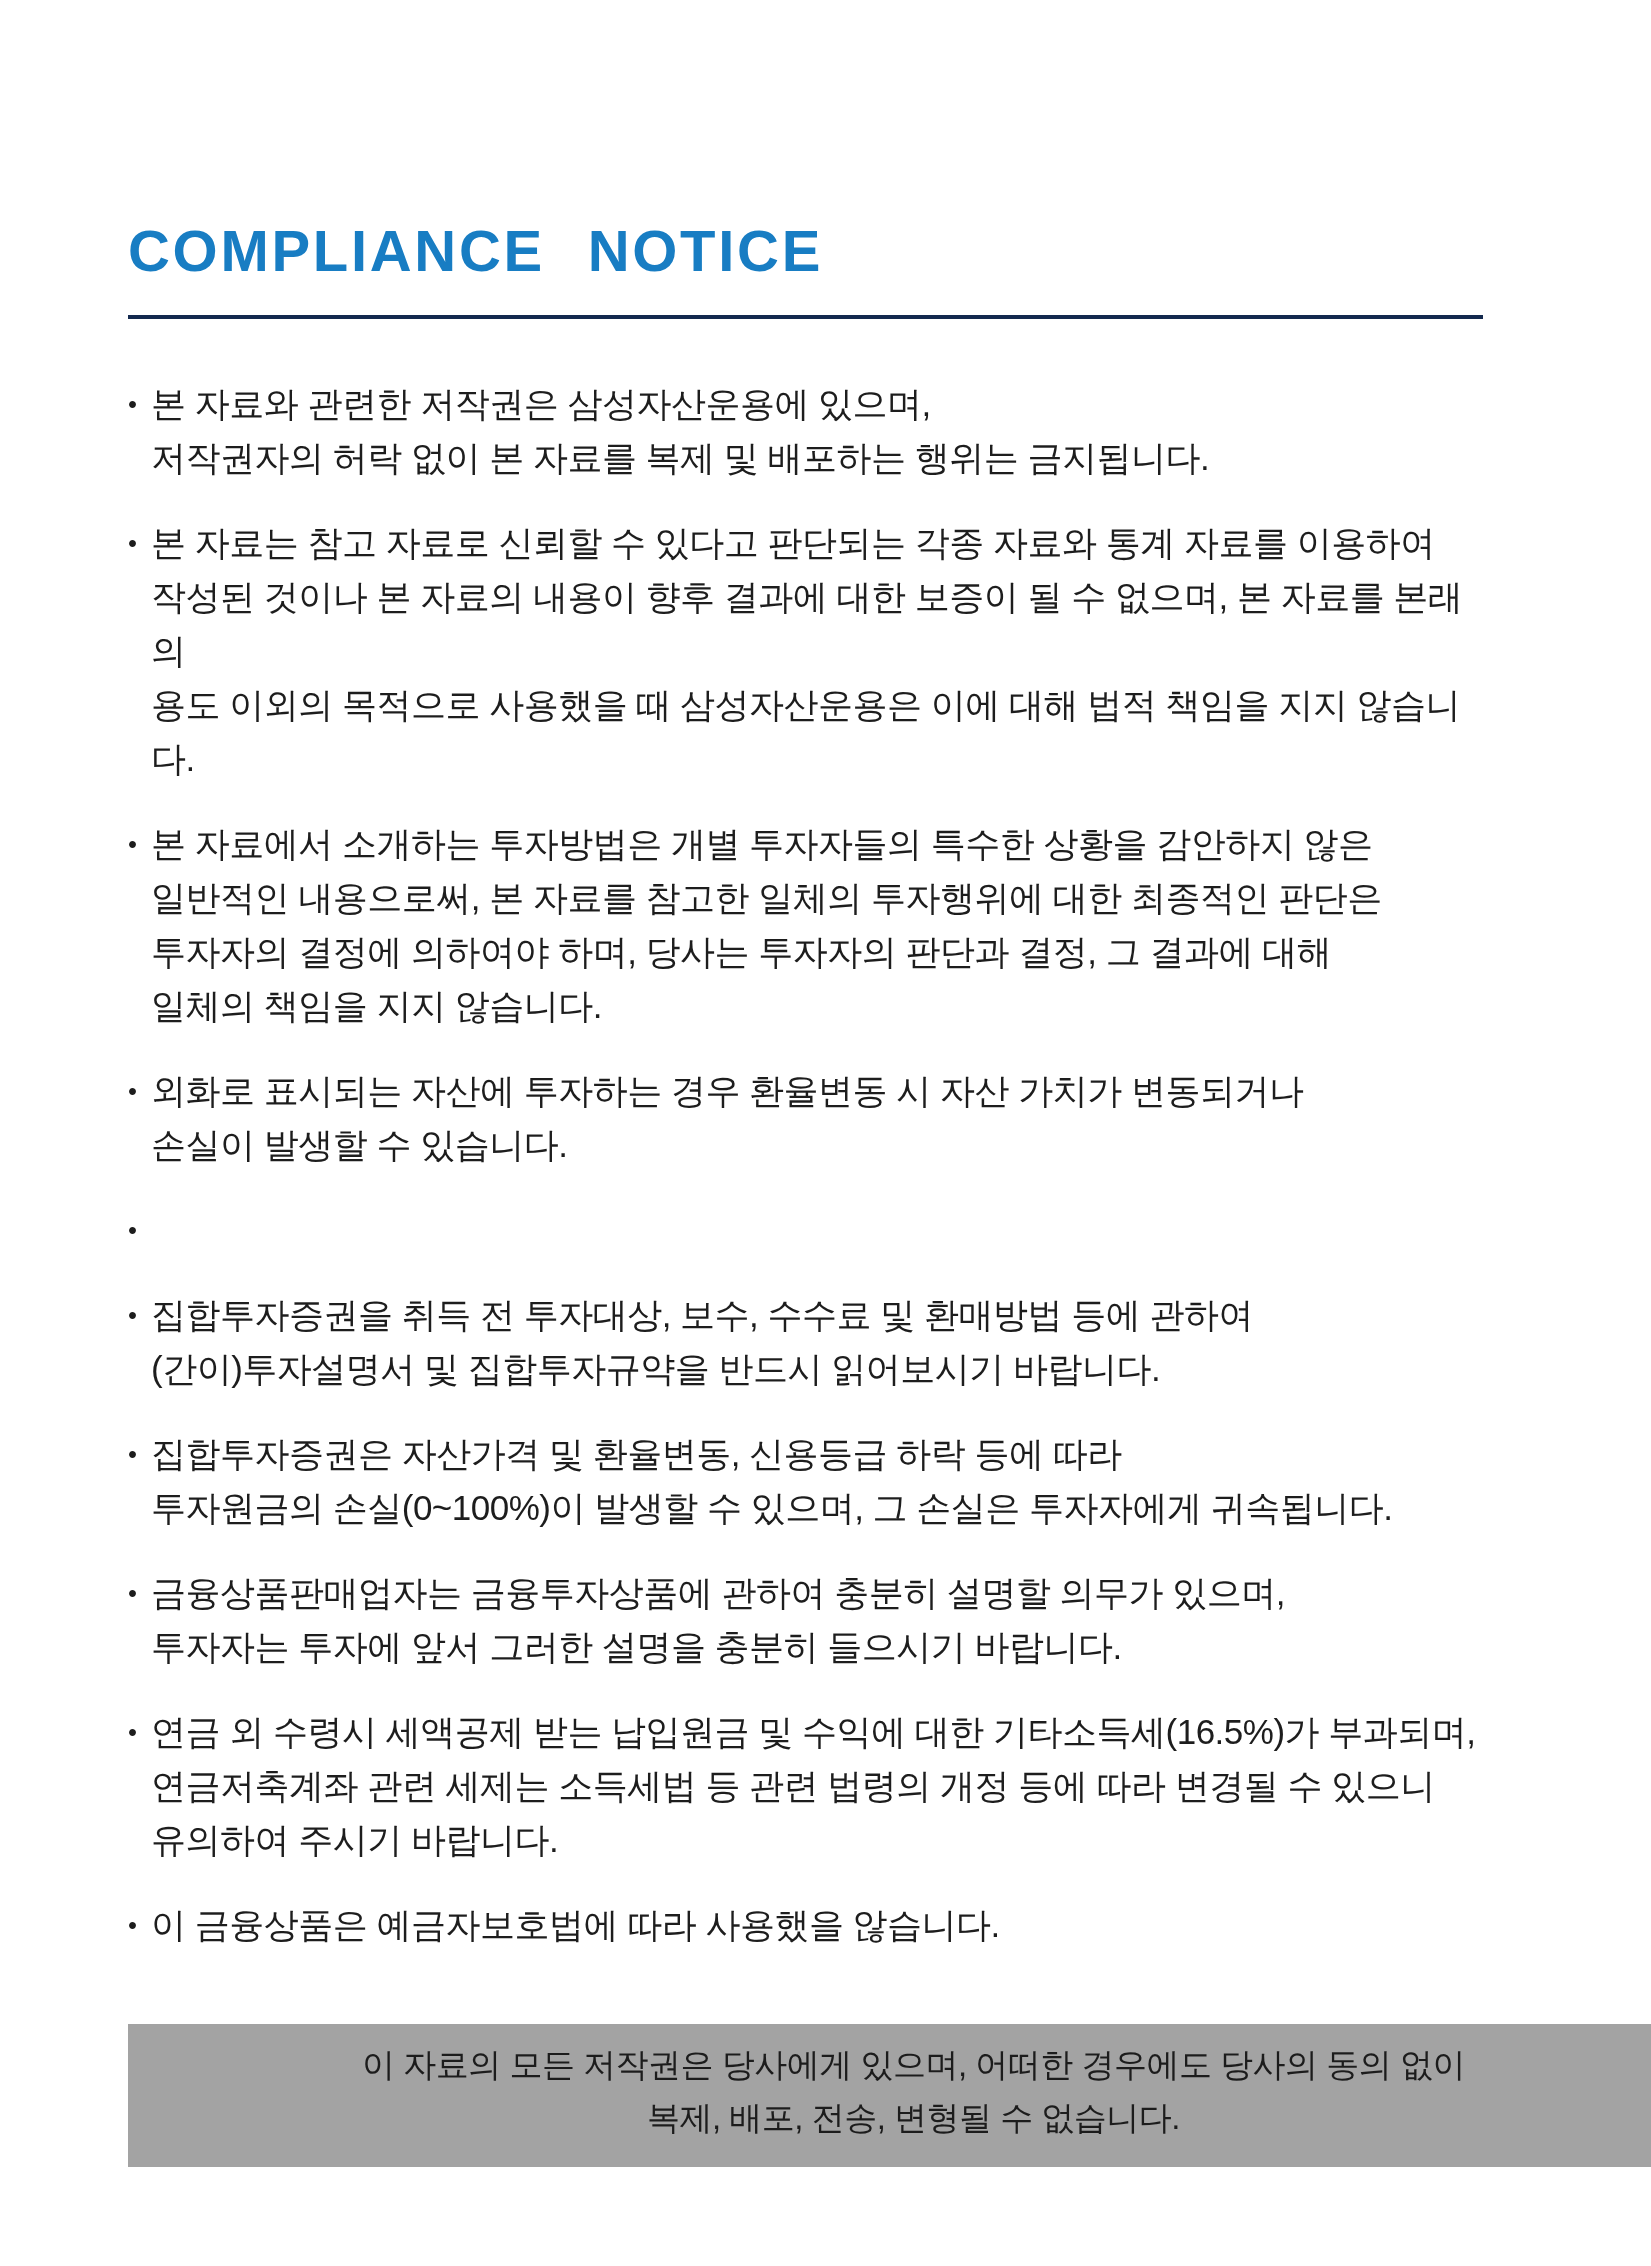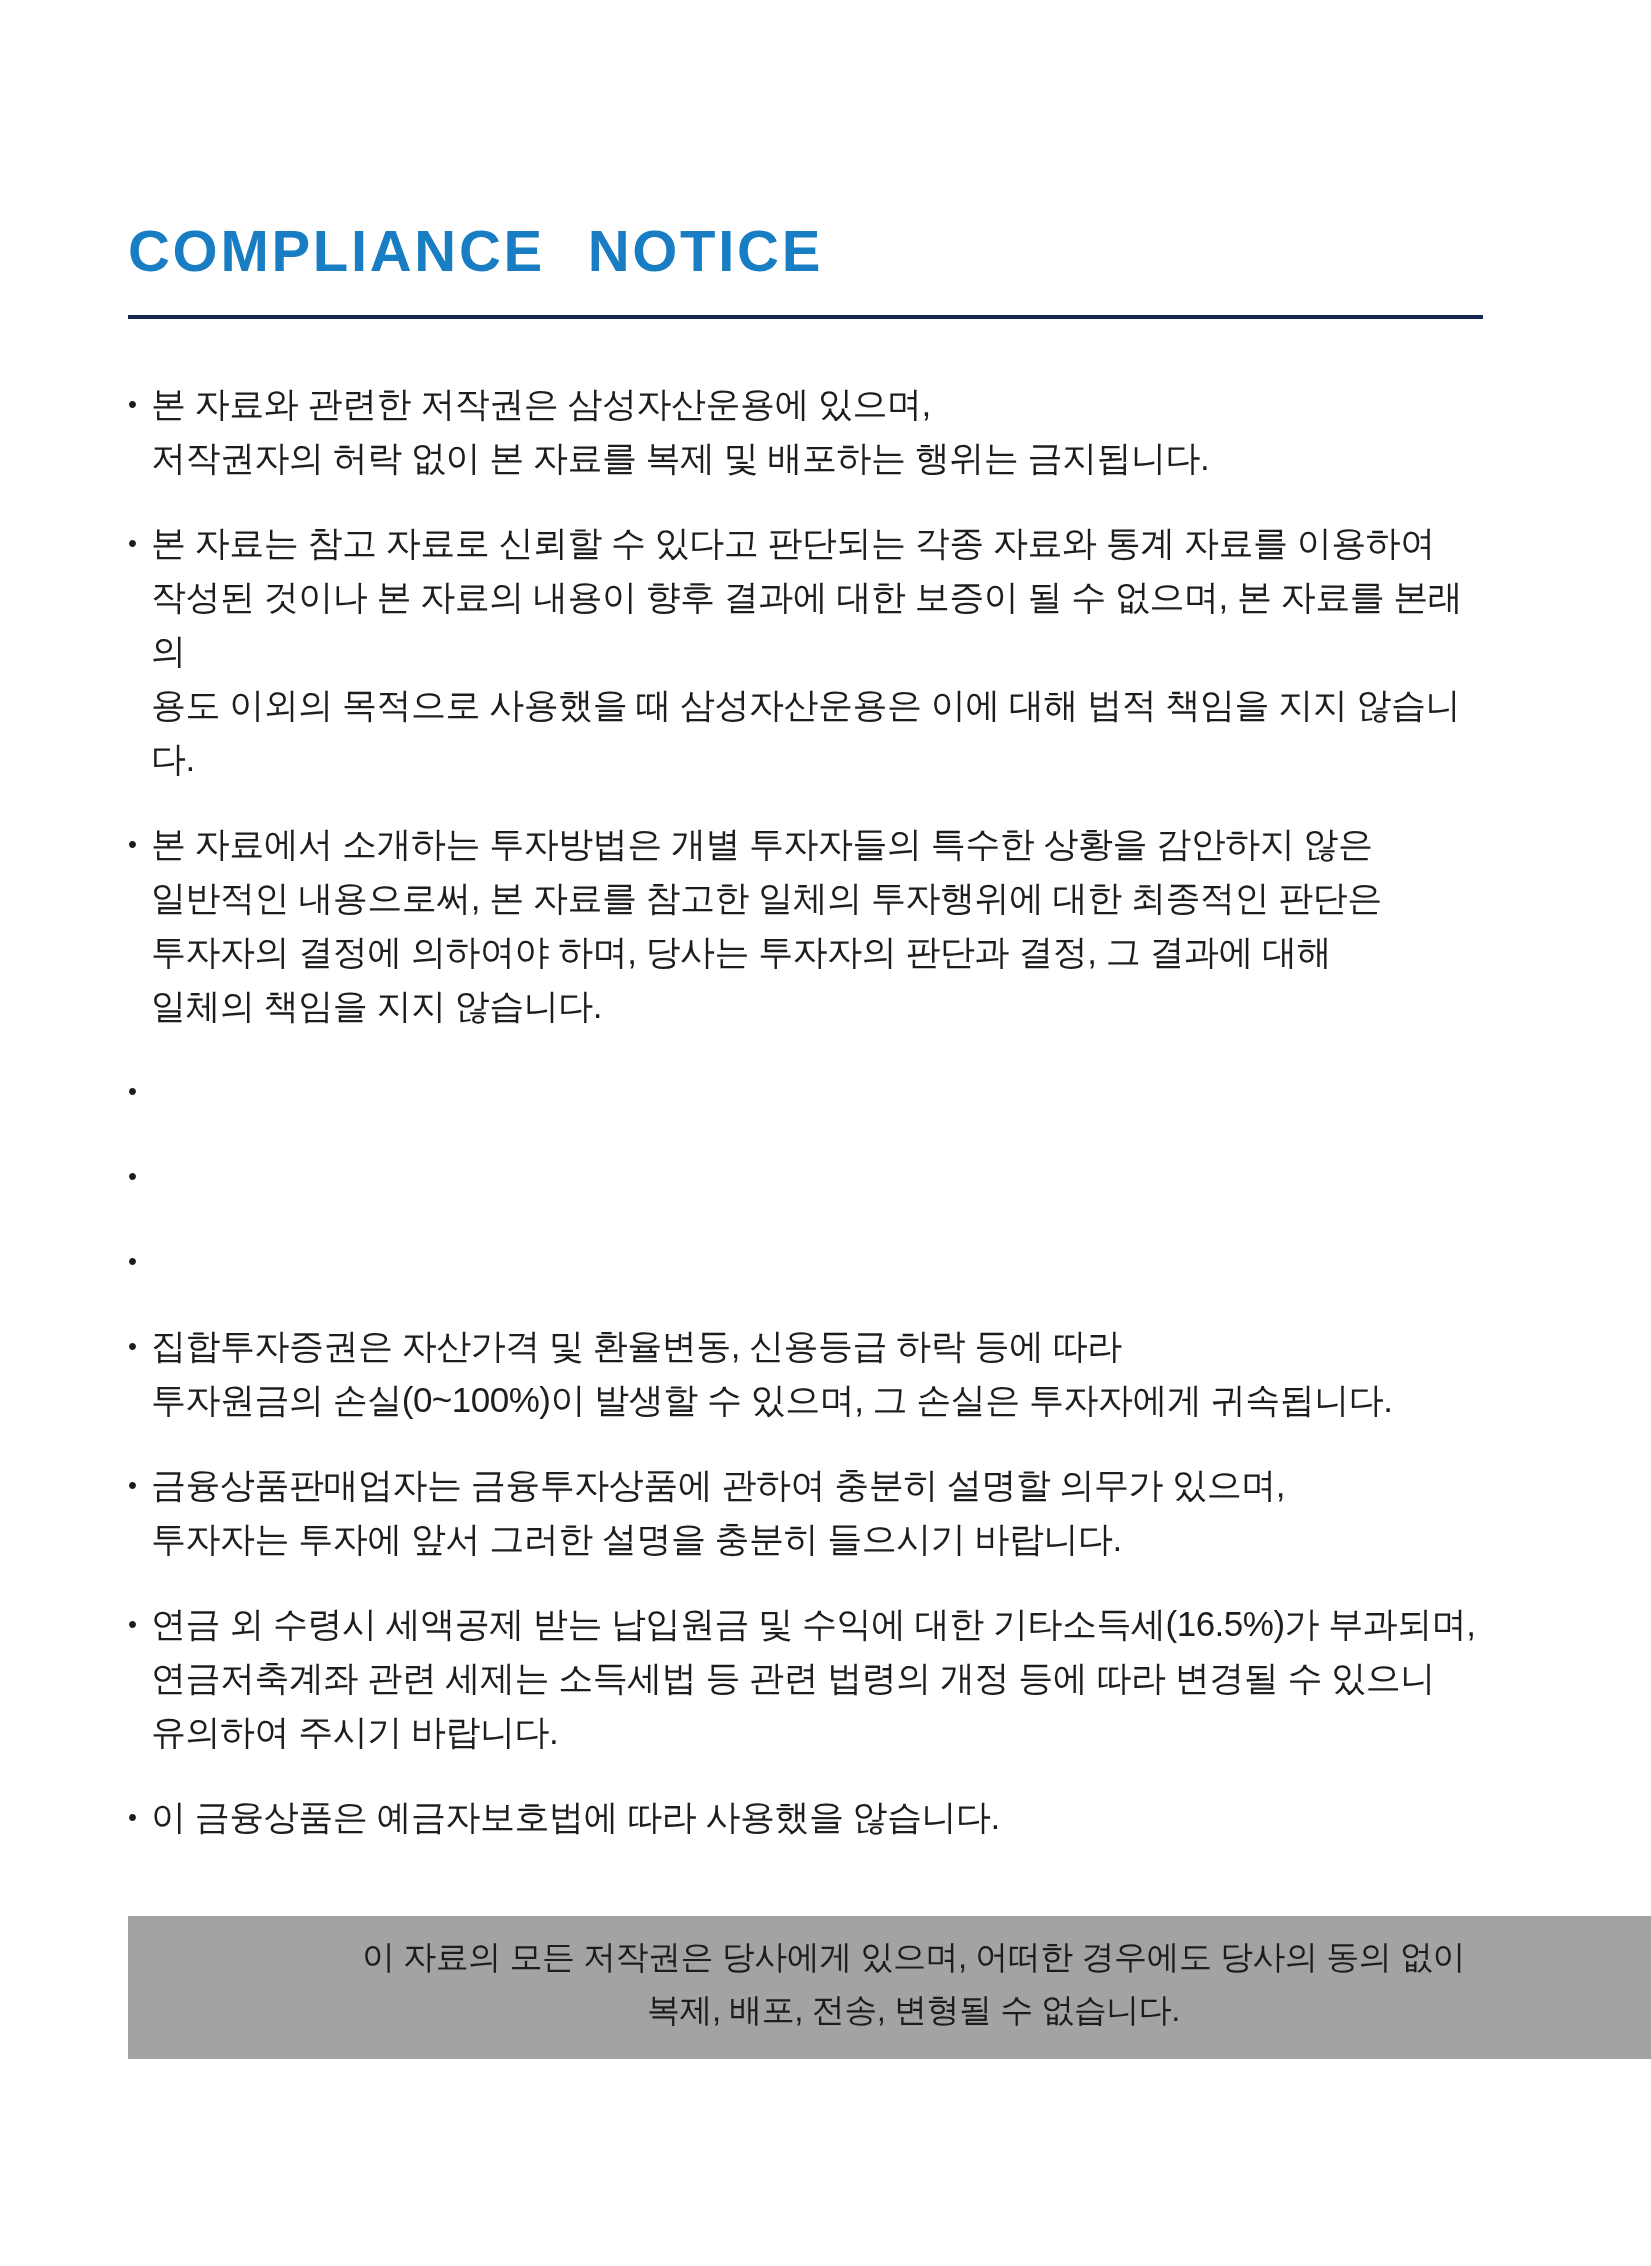--- a/index.html
+++ b/index.html
@@ -104,26 +104,30 @@
     </li>
     <li>
       <span class="dot">•</span>
       <span class="txt">본 자료에서 소개하는 투자방법은 개별 투자자들의 특수한 상황을 감안하지 않은
 일반적인 내용으로써, 본 자료를 참고한 일체의 투자행위에 대한 최종적인 판단은
 투자자의 결정에 의하여야 하며, 당사는 투자자의 판단과 결정, 그 결과에 대해
 일체의 책임을 지지 않습니다.</span>
     </li>
     <li>
       <span class="dot">•</span>
+      <span class="txt">외화로 표시되는 자산에 투자하는 경우 환율변동 시 자산 가치가 변동되거나
+손실이 발생할 수 있습니다.</span>
     </li>
     <li>
       <span class="dot">•</span>
     </li>
     <li>
       <span class="dot">•</span>
+      <span class="txt">집합투자증권을 취득 전 투자대상, 보수, 수수료 및 환매방법 등에 관하여
+(간이)투자설명서 및 집합투자규약을 반드시 읽어보시기 바랍니다.</span>
     </li>
     <li>
       <span class="dot">•</span>
       <span class="txt">집합투자증권은 자산가격 및 환율변동, 신용등급 하락 등에 따라
 투자원금의 손실(0~100%)이 발생할 수 있으며, 그 손실은 투자자에게 귀속됩니다.</span>
     </li>
     <li>
       <span class="dot">•</span>
       <span class="txt">금융상품판매업자는 금융투자상품에 관하여 충분히 설명할 의무가 있으며,
 투자자는 투자에 앞서 그러한 설명을 충분히 들으시기 바랍니다.</span>

